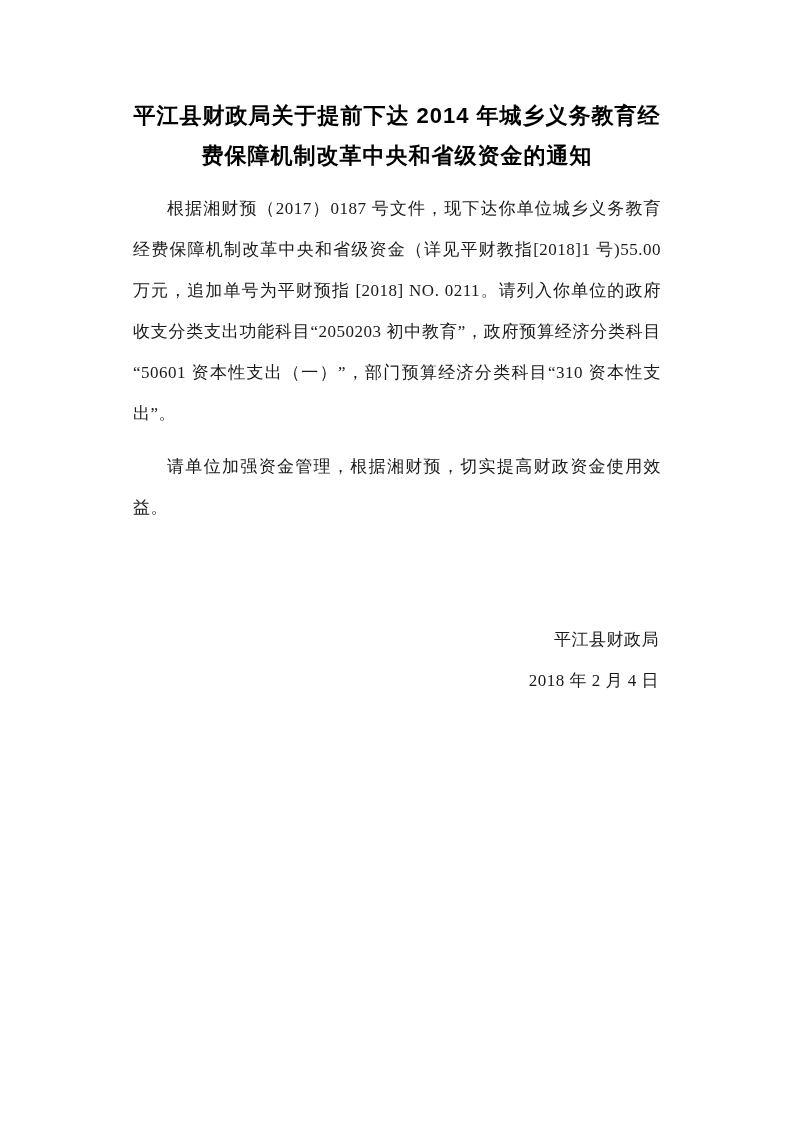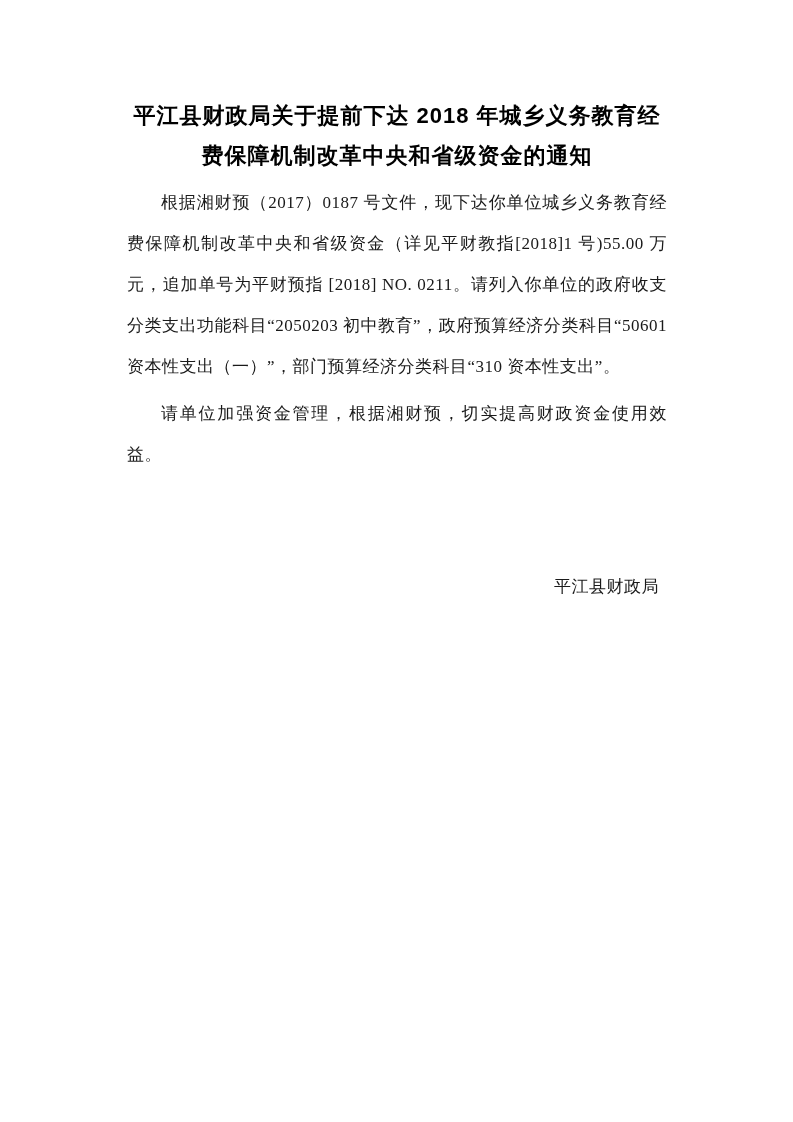--- a/index.html
+++ b/index.html
@@ -34,21 +34,21 @@
   .doc-title .title-line {
     display: block;
   }
   .addressee {
     margin: 45px 0 0 0;
     font-size: 17px;
     line-height: 41px;
     letter-spacing: 0.5px;
   }
   .para {
-    margin: 6px;
+    margin: 12px;
     font-size: 17px;
     line-height: 41px;
     letter-spacing: 0.5px;
     text-align: justify;
     text-justify: inter-ideograph;
     text-indent: 2em;
   }
   .signature-block {
     margin: 91px 14px 0 auto;
     width: 240px;
@@ -57,26 +57,27 @@
     line-height: 41px;
     letter-spacing: 0.5px;
   }
 </style>
 </head>
 <body>
 
 <div class="page">
 
   <h1 class="doc-title">
-    <span class="title-line">平江县财政局关于提前下达 2018 年城乡义务教育经</span>
+    <span class="title-line">平江县财政局关于提前下达 2014 年城乡义务教育经</span>
     <span class="title-line">费保障机制改革中央和省级资金的通知</span>
   </h1>
 
 
   <p class="para">根据湘财预（2017）0187 号文件，现下达你单位城乡义务教育经费保障机制改革中央和省级资金（详见平财教指[2018]1 号)55.00 万元，追加单号为平财预指 [2018] NO. 0211。请列入你单位的政府收支分类支出功能科目“2050203 初中教育”，政府预算经济分类科目“50601 资本性支出（一）”，部门预算经济分类科目“310 资本性支出”。</p>
 
   <p class="para">请单位加强资金管理，根据湘财预，切实提高财政资金使用效益。</p>
 
   <div class="signature-block">
     <div>平江县财政局</div>
+    <div>2018 年 2 月 4 日</div>
   </div>
 
 </div>
 
 </body></html>

